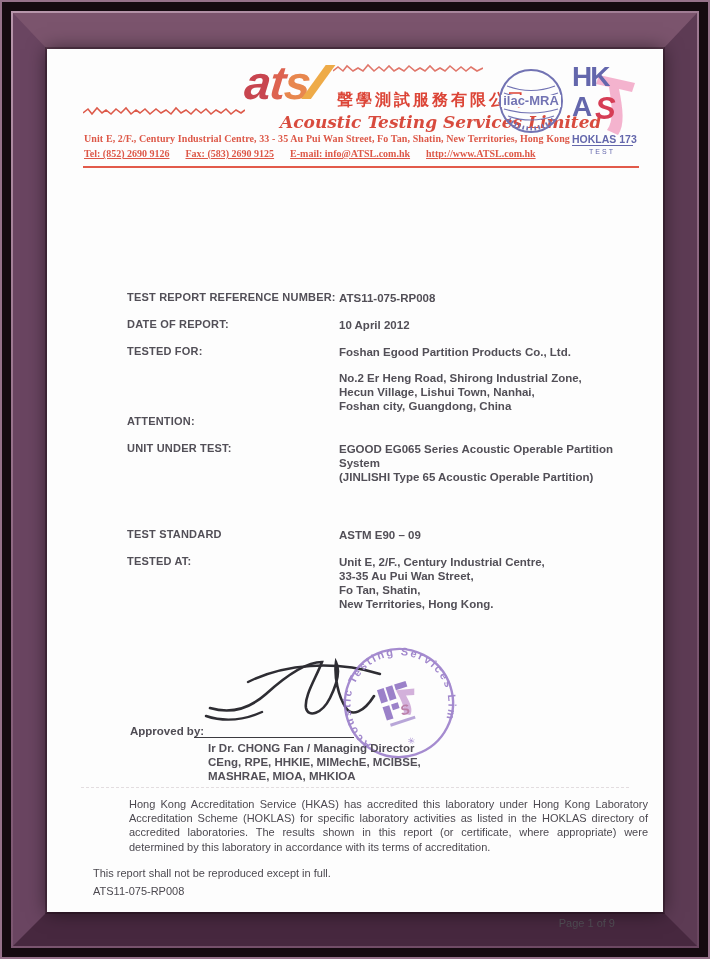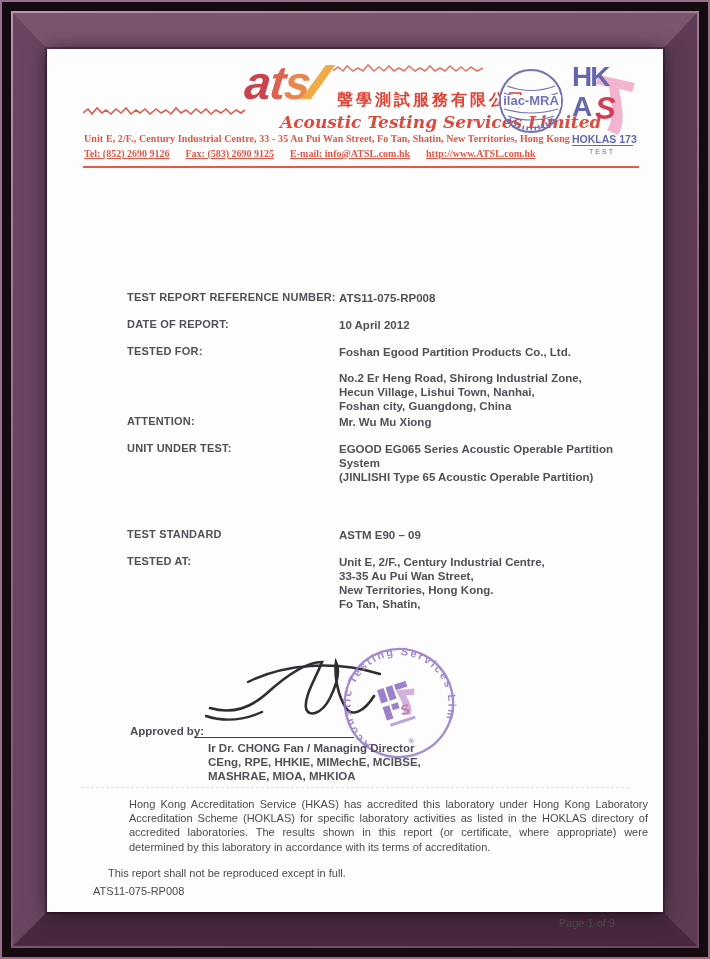--- a/index.html
+++ b/index.html
@@ -57,21 +57,21 @@
   .stamp-svg { left: 291px; top: 593px; opacity: .85; }
   .approved  { left: 83px; top: 676px; font-size: 11.5px; font-weight: 600; color: #4f4c54; }
   .sig-line  { left: 147px; top: 688px; width: 160px; height: 0; border-bottom: 1.6px solid #3c3b40; }
   .sig-name  { left: 161px; top: 692px; font-size: 11.5px; font-weight: bold; color: #524f57;
                line-height: 14px; white-space: nowrap; }
 
   
   .divider { left: 34px; top: 738px; width: 548px; border-top: 1px dashed #ddd6da; opacity: .8; }
   .foot-para { left: 46px; top: 748px; width: 519px; font-size: 11px; color: #4c4950;
                line-height: 14.2px; text-align: justify; margin-left: 36px; }
-  .repro { left: 46px; top: 818px; font-size: 11px; color: #4c4950; margin-left: 15px; }
+  .repro { left: 46px; top: 818px; font-size: 11px; color: #4c4950; }
   .foot-ref  { left: 46px;  top: 836px; font-size: 11px; color: #4c4950; }
   .foot-page { right: 48px; top: 836px; font-size: 11px; color: #4c4950; margin-top: 32px; }
 
   svg text { font-family: "Liberation Sans", sans-serif; }
 </style>
 </head>
 <body>
 
 <div class="frame-outer">
  <div class="frame-black">
@@ -130,37 +130,36 @@
 
       <div class="lbl r-tfor">TESTED FOR:</div>
       <div class="val r-tfor">Foshan Egood Partition Products Co., Ltd.</div>
       <div class="val r-tfor-addr">
         <div>No.2 Er Heng Road, Shirong Industrial Zone,</div>
         <div>Hecun Village, Lishui Town, Nanhai,</div>
         <div>Foshan city, Guangdong, China</div>
       </div>
 
       <div class="lbl r-attn">ATTENTION:</div>
-      <div class="val r-attn">Mr. Wu Mu Xiong</div>
 
       <div class="lbl r-unit">UNIT UNDER TEST:</div>
       <div class="val r-unit">
         <div class="just">EGOOD EG065 Series Acoustic Operable Partition System</div>
         <div class="just">(JINLISHI Type 65 Acoustic Operable Partition)</div>
       </div>
 
       <div class="lbl r-std">TEST STANDARD</div>
       <div class="val r-std">ASTM E90 – 09</div>
 
       <div class="lbl r-tat">TESTED AT:</div>
       <div class="val r-tat">
         <div>Unit E, 2/F., Century Industrial Centre,</div>
         <div>33-35 Au Pui Wan Street,</div>
+        <div>Fo Tan, Shatin,</div>
         <div>New Territories, Hong Kong.</div>
-        <div>Fo Tan, Shatin,</div>
       </div>
 
       <svg class="abs sig-svg" width="180" height="85" viewBox="0 0 180 85">
         <path d="M 2,64 C 20,70 40,68 58,60" fill="none" stroke="#2e2d33" stroke-width="2.4" stroke-linecap="round"></path>
         <path d="M 6,56 C 26,62 44,58 62,42 C 84,22 104,10 118,10 C 112,26 100,44 102,56 C 104,66 118,62 126,46 C 134,30 136,18 132,10 C 130,24 134,44 142,56 C 148,65 160,60 170,44" fill="none" stroke="#2e2d33" stroke-width="2.6" stroke-linecap="round"></path>
         <path d="M 44,30 C 80,12 130,8 176,22" fill="none" stroke="#2e2d33" stroke-width="2.4" stroke-linecap="round"></path>
       </svg>
 
       <svg class="abs stamp-svg" width="122" height="122" viewBox="0 0 122 122">
         <g transform="rotate(-18 61 61)">

